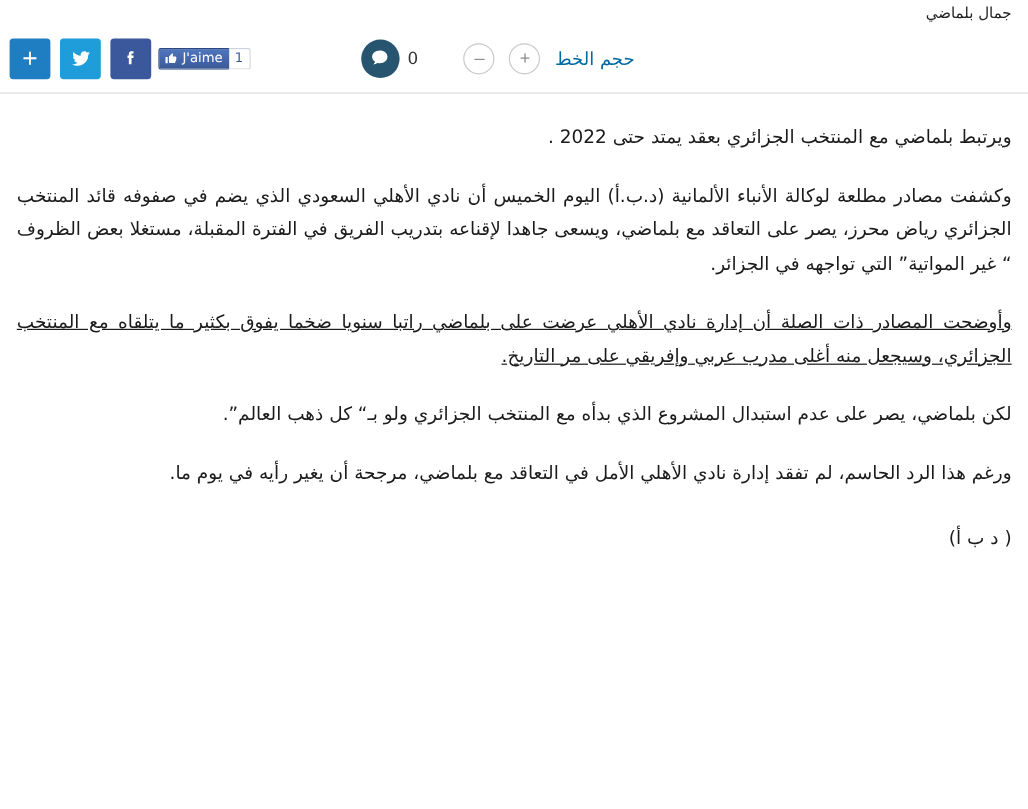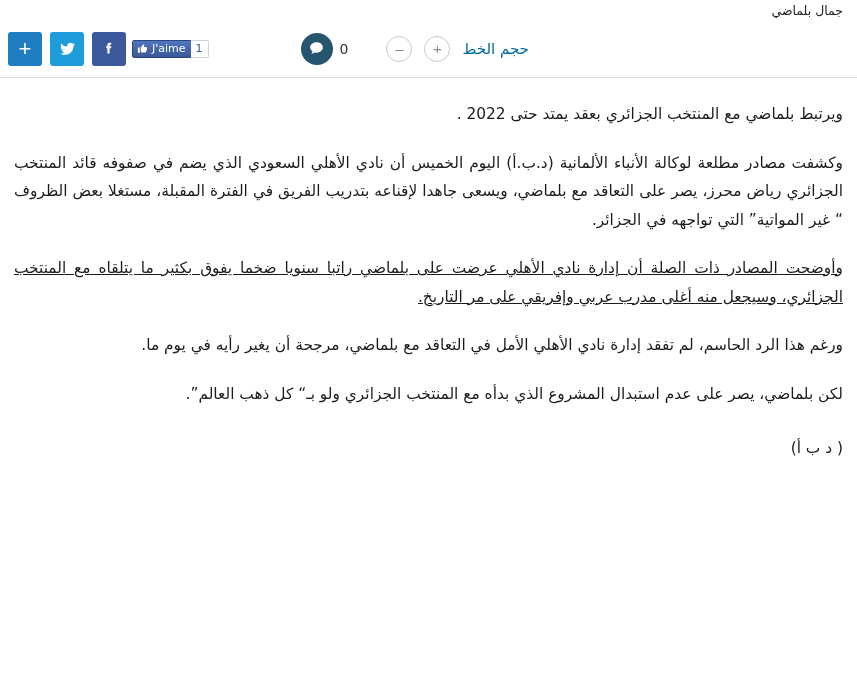--- a/index.html
+++ b/index.html
@@ -248,18 +248,18 @@
       </button>
       <span class="fontsize-label">حجم الخط</span>
     </div>
 
   </div>
 
   <div class="article">
     <p>ويرتبط بلماضي مع المنتخب الجزائري بعقد يمتد حتى 2022 .</p>
     <p>وكشفت مصادر مطلعة لوكالة الأنباء الألمانية (د.ب.أ) اليوم الخميس أن نادي الأهلي السعودي الذي يضم في صفوفه قائد المنتخب الجزائري رياض محرز، يصر على التعاقد مع بلماضي، ويسعى جاهدا لإقناعه بتدريب الفريق في الفترة المقبلة، مستغلا بعض الظروف “ غير المواتية” التي تواجهه في الجزائر.</p>
     <p class="justified">وأوضحت المصادر ذات الصلة أن إدارة نادي الأهلي عرضت على بلماضي راتبا سنويا ضخما يفوق بكثير ما يتلقاه مع المنتخب الجزائري، وسيجعل منه أغلى مدرب عربي وإفريقي على مر التاريخ.</p>
+    <p>لكن بلماضي، يصر على عدم استبدال المشروع الذي بدأه مع المنتخب الجزائري ولو بـ“ كل ذهب العالم”.</p>
     <p>ورغم هذا الرد الحاسم، لم تفقد إدارة نادي الأهلي الأمل في التعاقد مع بلماضي، مرجحة أن يغير رأيه في يوم ما.</p>
-    <p>لكن بلماضي، يصر على عدم استبدال المشروع الذي بدأه مع المنتخب الجزائري ولو بـ“ كل ذهب العالم”.</p>
     <p class="signature">( د ب أ)</p>
   </div>
 
 </div>
 
 </body></html>

